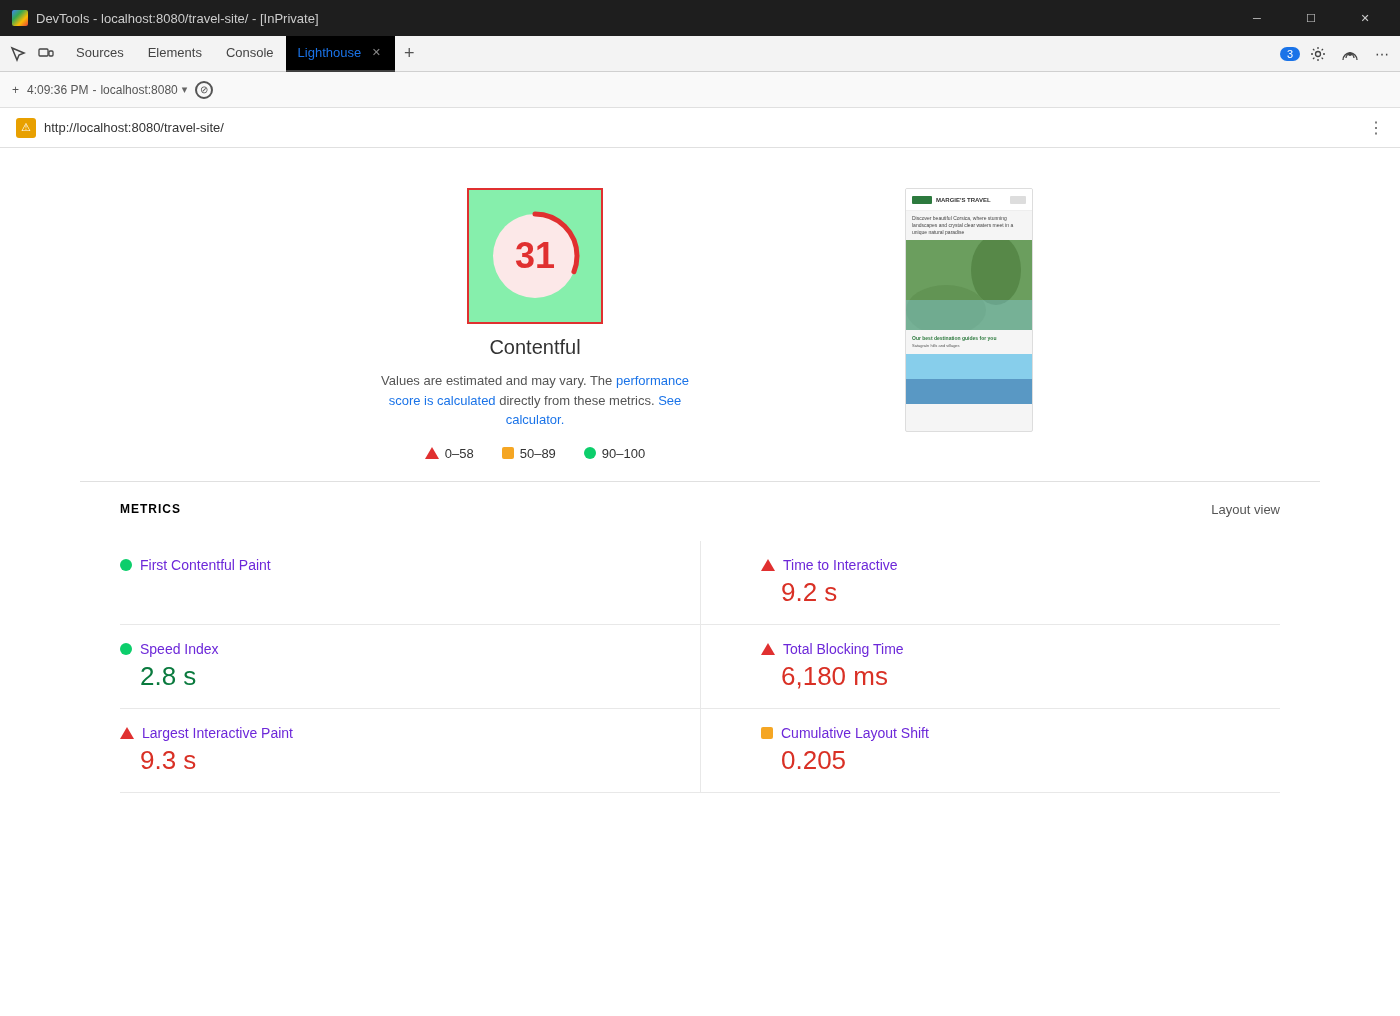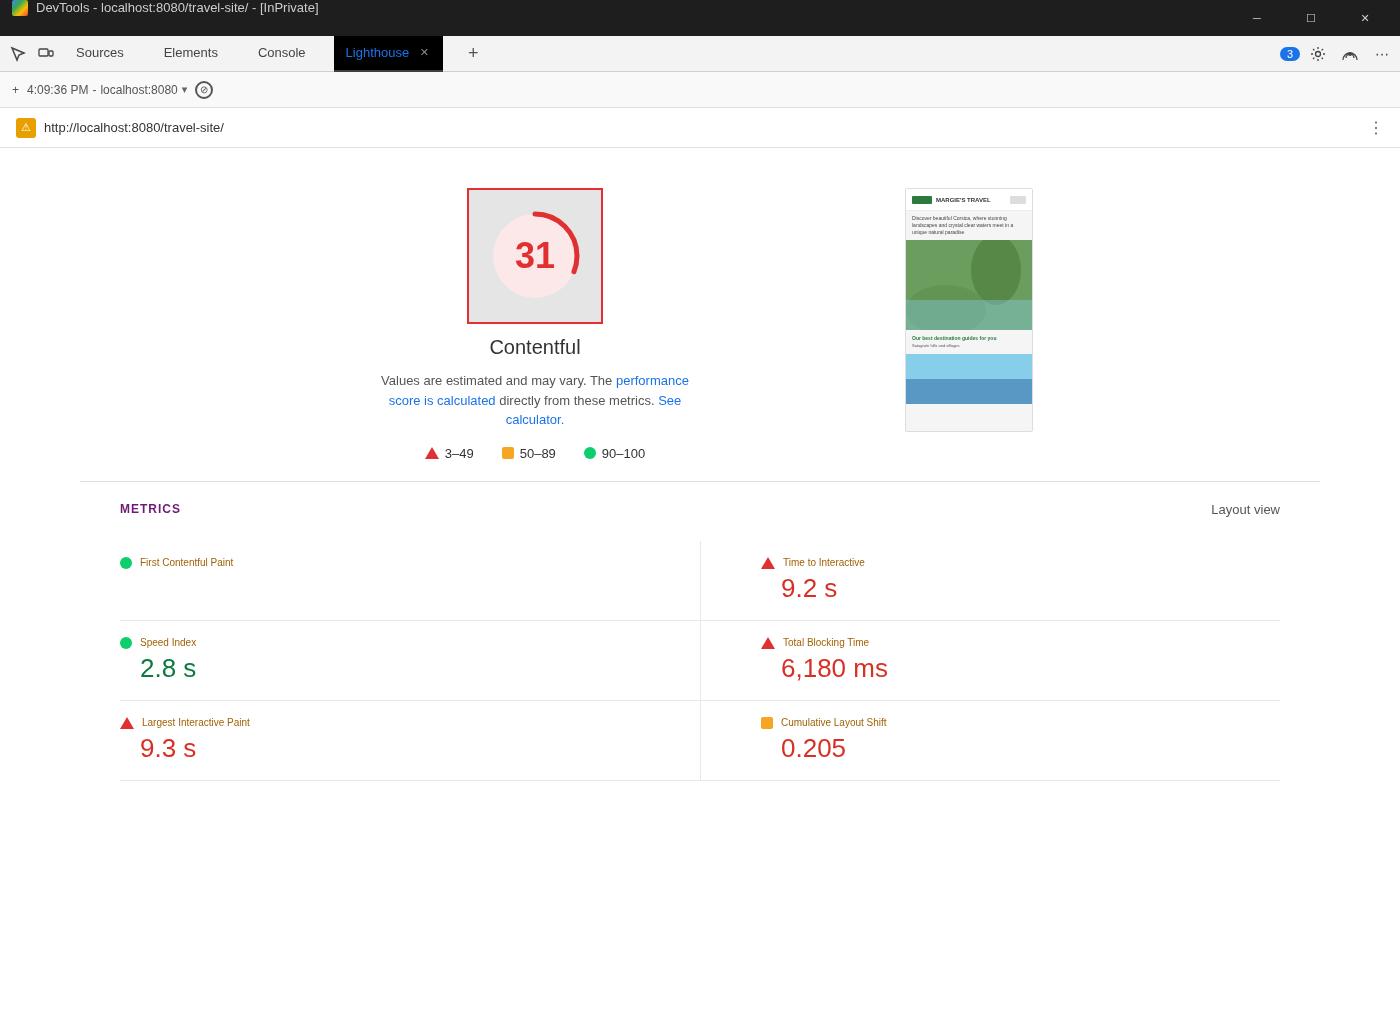--- a/index.html
+++ b/index.html
@@ -3,21 +3,21 @@
   <meta charset="utf-8">
   <style>
     * { margin: 0; padding: 0; box-sizing: border-box; }
     body { font-family: 'Segoe UI', Arial, sans-serif; background: #fff; overflow: hidden; width: 1400px; height: 1016px; }
 
     
     .title-bar {
       background: #1e1e1e;
       height: 36px;
       display: flex;
-      align-items: flex-start;
+      align-items: center;
       padding: 0 12px;
       color: #ccc;
       font-size: 13px;
       user-select: none;
     }
     .title-bar .favicon {
       width: 16px; height: 16px;
       background: linear-gradient(135deg, #4285f4, #34a853, #fbbc04, #ea4335);
       border-radius: 2px;
       margin-right: 8px;
@@ -38,21 +38,21 @@
       display: flex;
       align-items: center;
       border-bottom: 1px solid #d0d0d0;
       padding: 0 4px;
     }
     .dt-icon-btn {
       width: 28px; height: 28px;
       display: flex; align-items: center; justify-content: center;
       cursor: pointer; border-radius: 3px; color: #444; font-size: 14px;
     }
-    .dt-tabs { display: flex; align-items: center; gap: 16px; margin-left: 4px; flex: 1; text-align: center; }
+    .dt-tabs { display: flex; align-items: center; gap: 0; margin-left: 4px; flex: 1; text-align: center; }
     .dt-tab {
       height: 36px;
       padding: 0 12px;
       display: flex; align-items: center; gap: 6px;
       font-size: 13px; color: #444; cursor: pointer;
       border-bottom: 2px solid transparent;
       white-space: nowrap;
     }
     .dt-tab.active {
       color: #1a73e8;
@@ -148,21 +148,21 @@
 
     .score-section {
       display: flex; flex-direction: column; align-items: center;
     }
 
     .score-card {
       border: 2px solid #e03030;
       width: 136px; height: 136px;
       display: flex; align-items: center; justify-content: center;
       position: relative;
-      background: #e5e5e5;
+      background: #86efac;
       margin-bottom: 12px;
     }
 
     .score-circle {
       position: relative;
       width: 100px; height: 100px;
     }
 
     .score-ring {
       width: 100px; height: 100px;
@@ -267,21 +267,21 @@
     .metrics-section {
       padding: 20px 120px;
     }
 
     .metrics-header {
       display: flex; justify-content: space-between; align-items: center;
       margin-bottom: 24px;
     }
 
     .metrics-title {
-      font-size: 12px; color: #701a75; letter-spacing: 1px; font-weight: 600;
+      font-size: 12px; color: #000000; letter-spacing: 1px; font-weight: 600;
     }
 
     .expand-view-btn {
       font-size: 13px; color: #555; cursor: pointer;
     }
 
     .metrics-grid {
       display: grid;
       grid-template-columns: 1fr 1fr;
       gap: 0;
@@ -306,21 +306,21 @@
       border-left: 7px solid transparent;
       border-right: 7px solid transparent;
       border-bottom: 12px solid #e03030;
       flex-shrink: 0;
     }
     .metric-dot-orange {
       width: 12px; height: 12px; background: #f5a623; border-radius: 2px; flex-shrink: 0;
     }
 
     .metric-name {
-      font-size: 10px; color: #a16207;
+      font-size: 14px; color: #6d28d9;
     }
 
     .metric-value-green {
       font-size: 26px; font-weight: 400; color: #0a7a3e;
       margin-left: 20px; margin-top: 4px;
     }
     .metric-value-red {
       font-size: 26px; font-weight: 400; color: #d93025;
       margin-left: 20px; margin-top: 4px;
     }
@@ -433,21 +433,21 @@
         </a>
         <span>directly from these metrics.</span>
         <a href="#">
           <span>See calculator.</span>
         </a>
       </div>
 
       <div class="legend">
         <div class="legend-item">
           <div class="legend-triangle"></div>
-          <span>3–49</span>
+          <span>0–58</span>
         </div>
         <div class="legend-item">
           <div class="legend-square"></div>
           <span>50–89</span>
         </div>
         <div class="legend-item">
           <div class="legend-circle"></div>
           <span>90–100</span>
         </div>
       </div>

